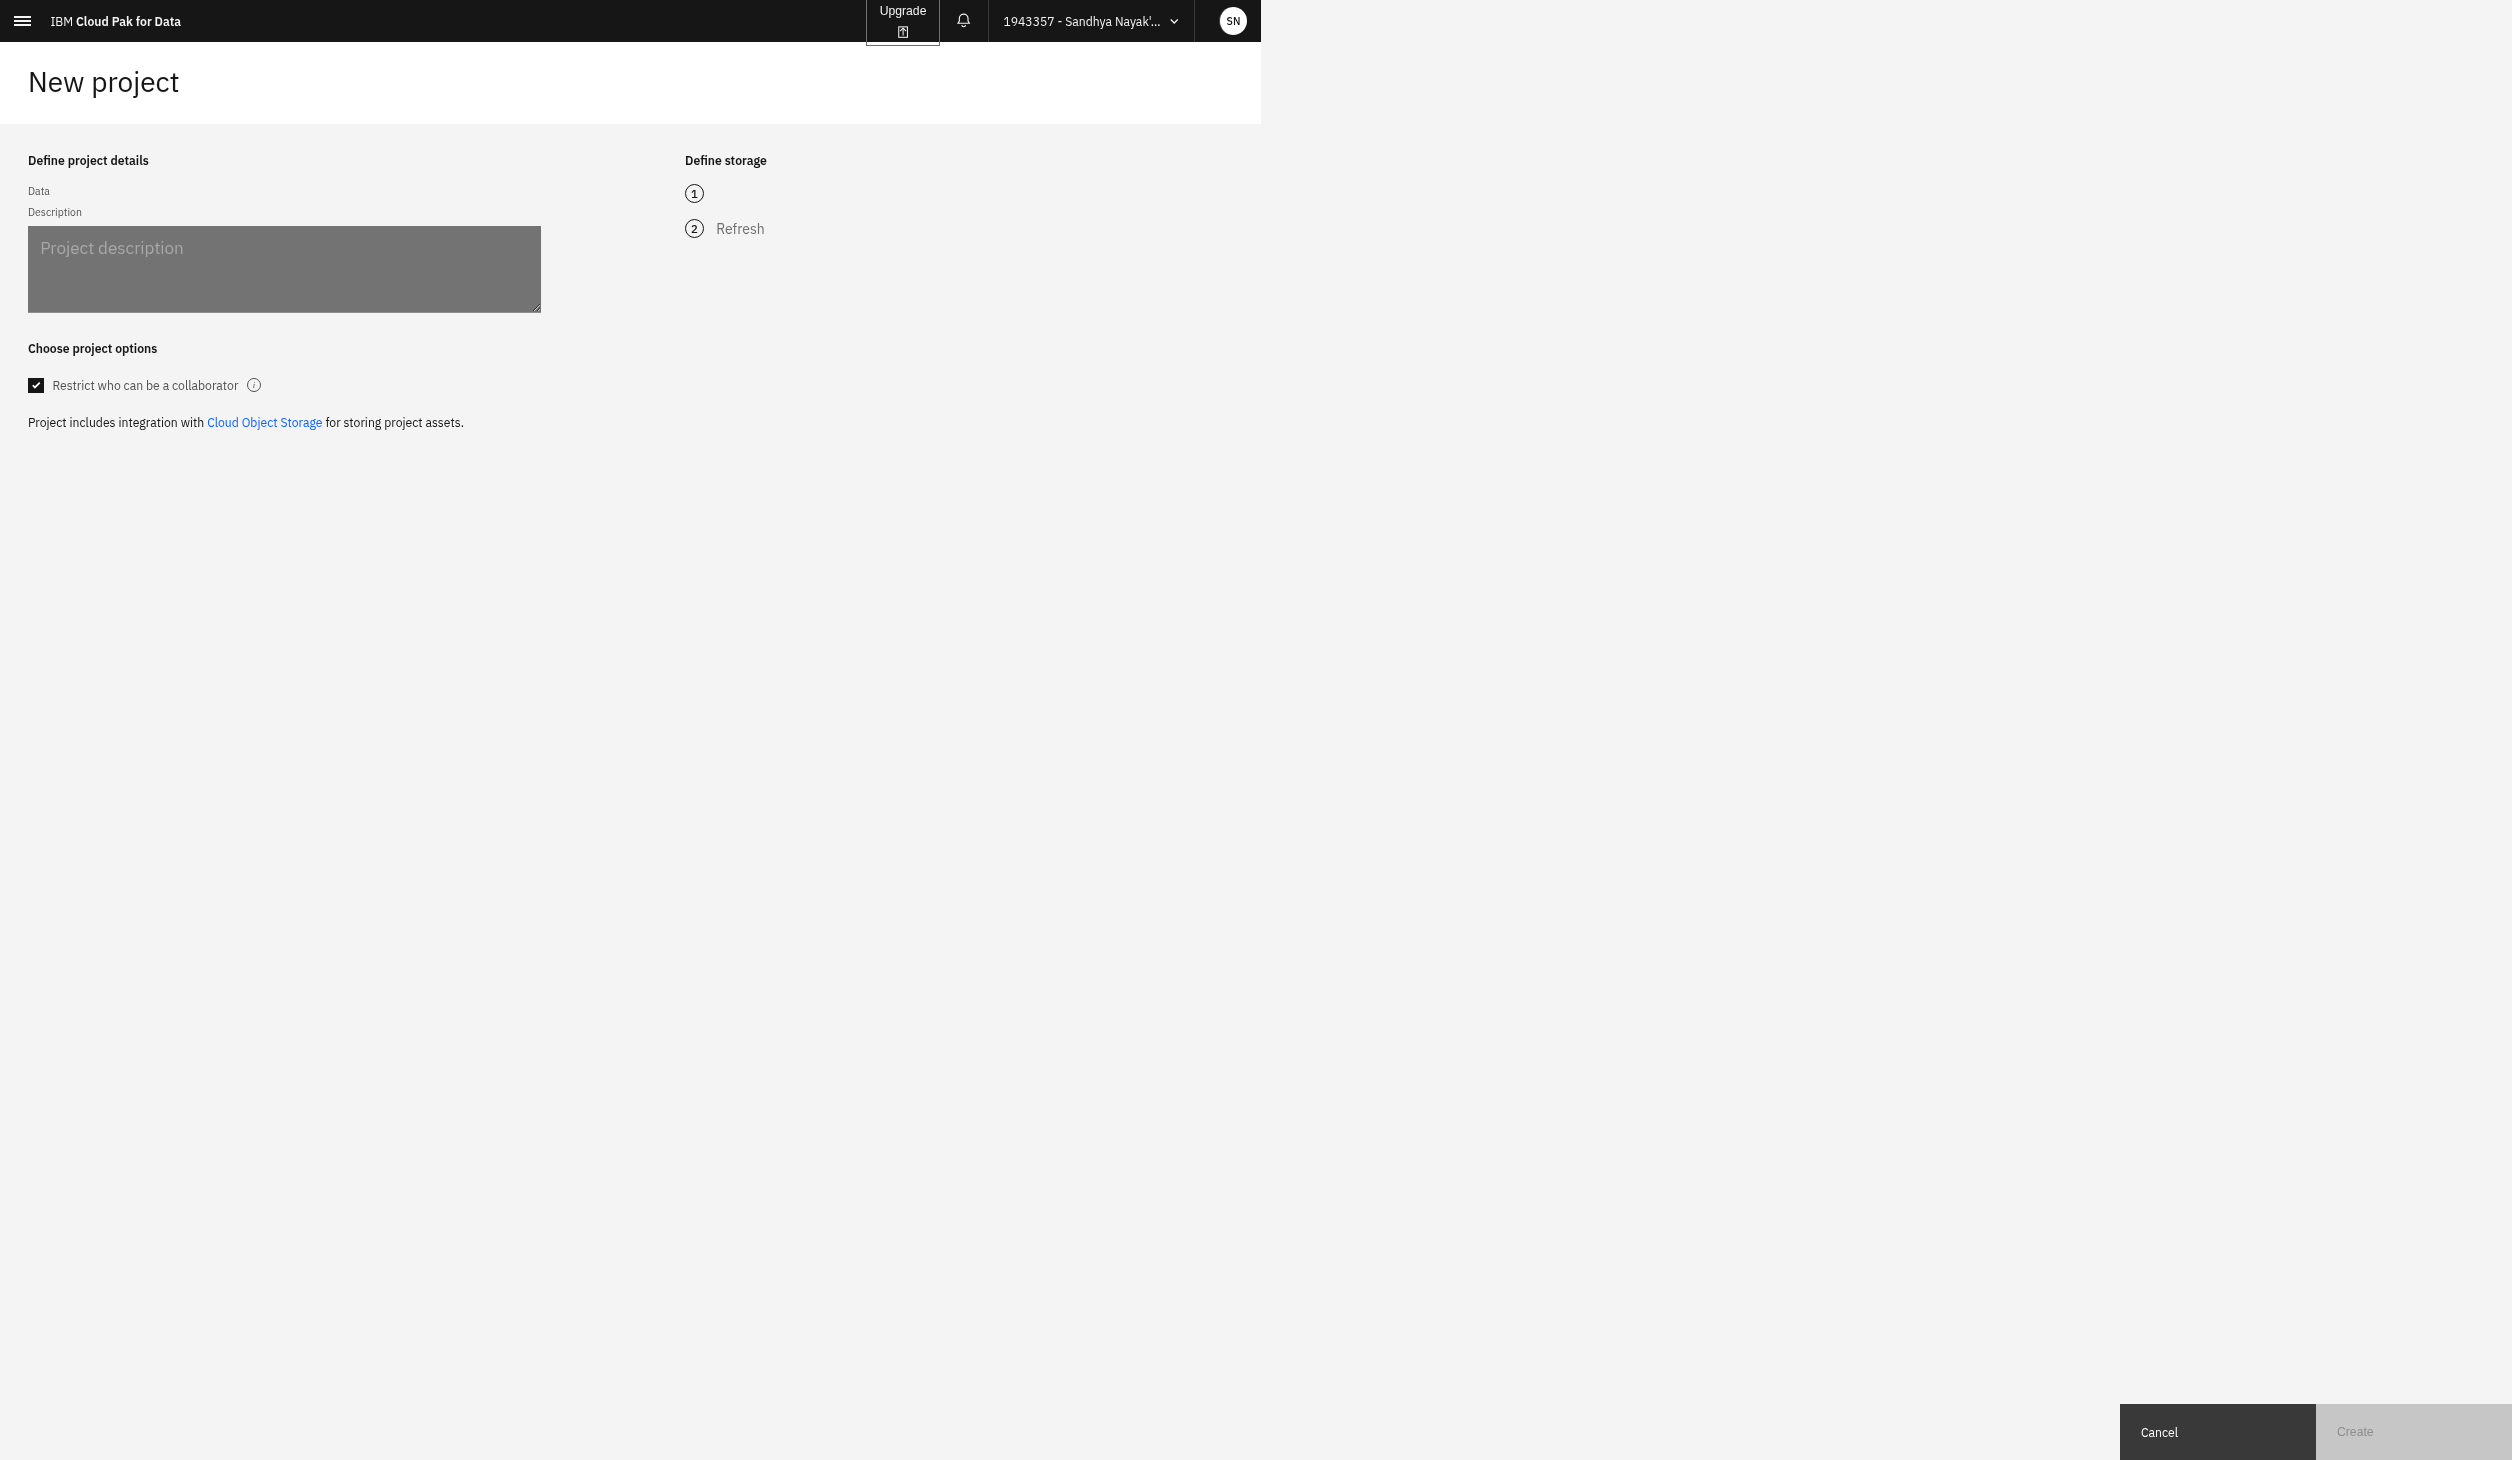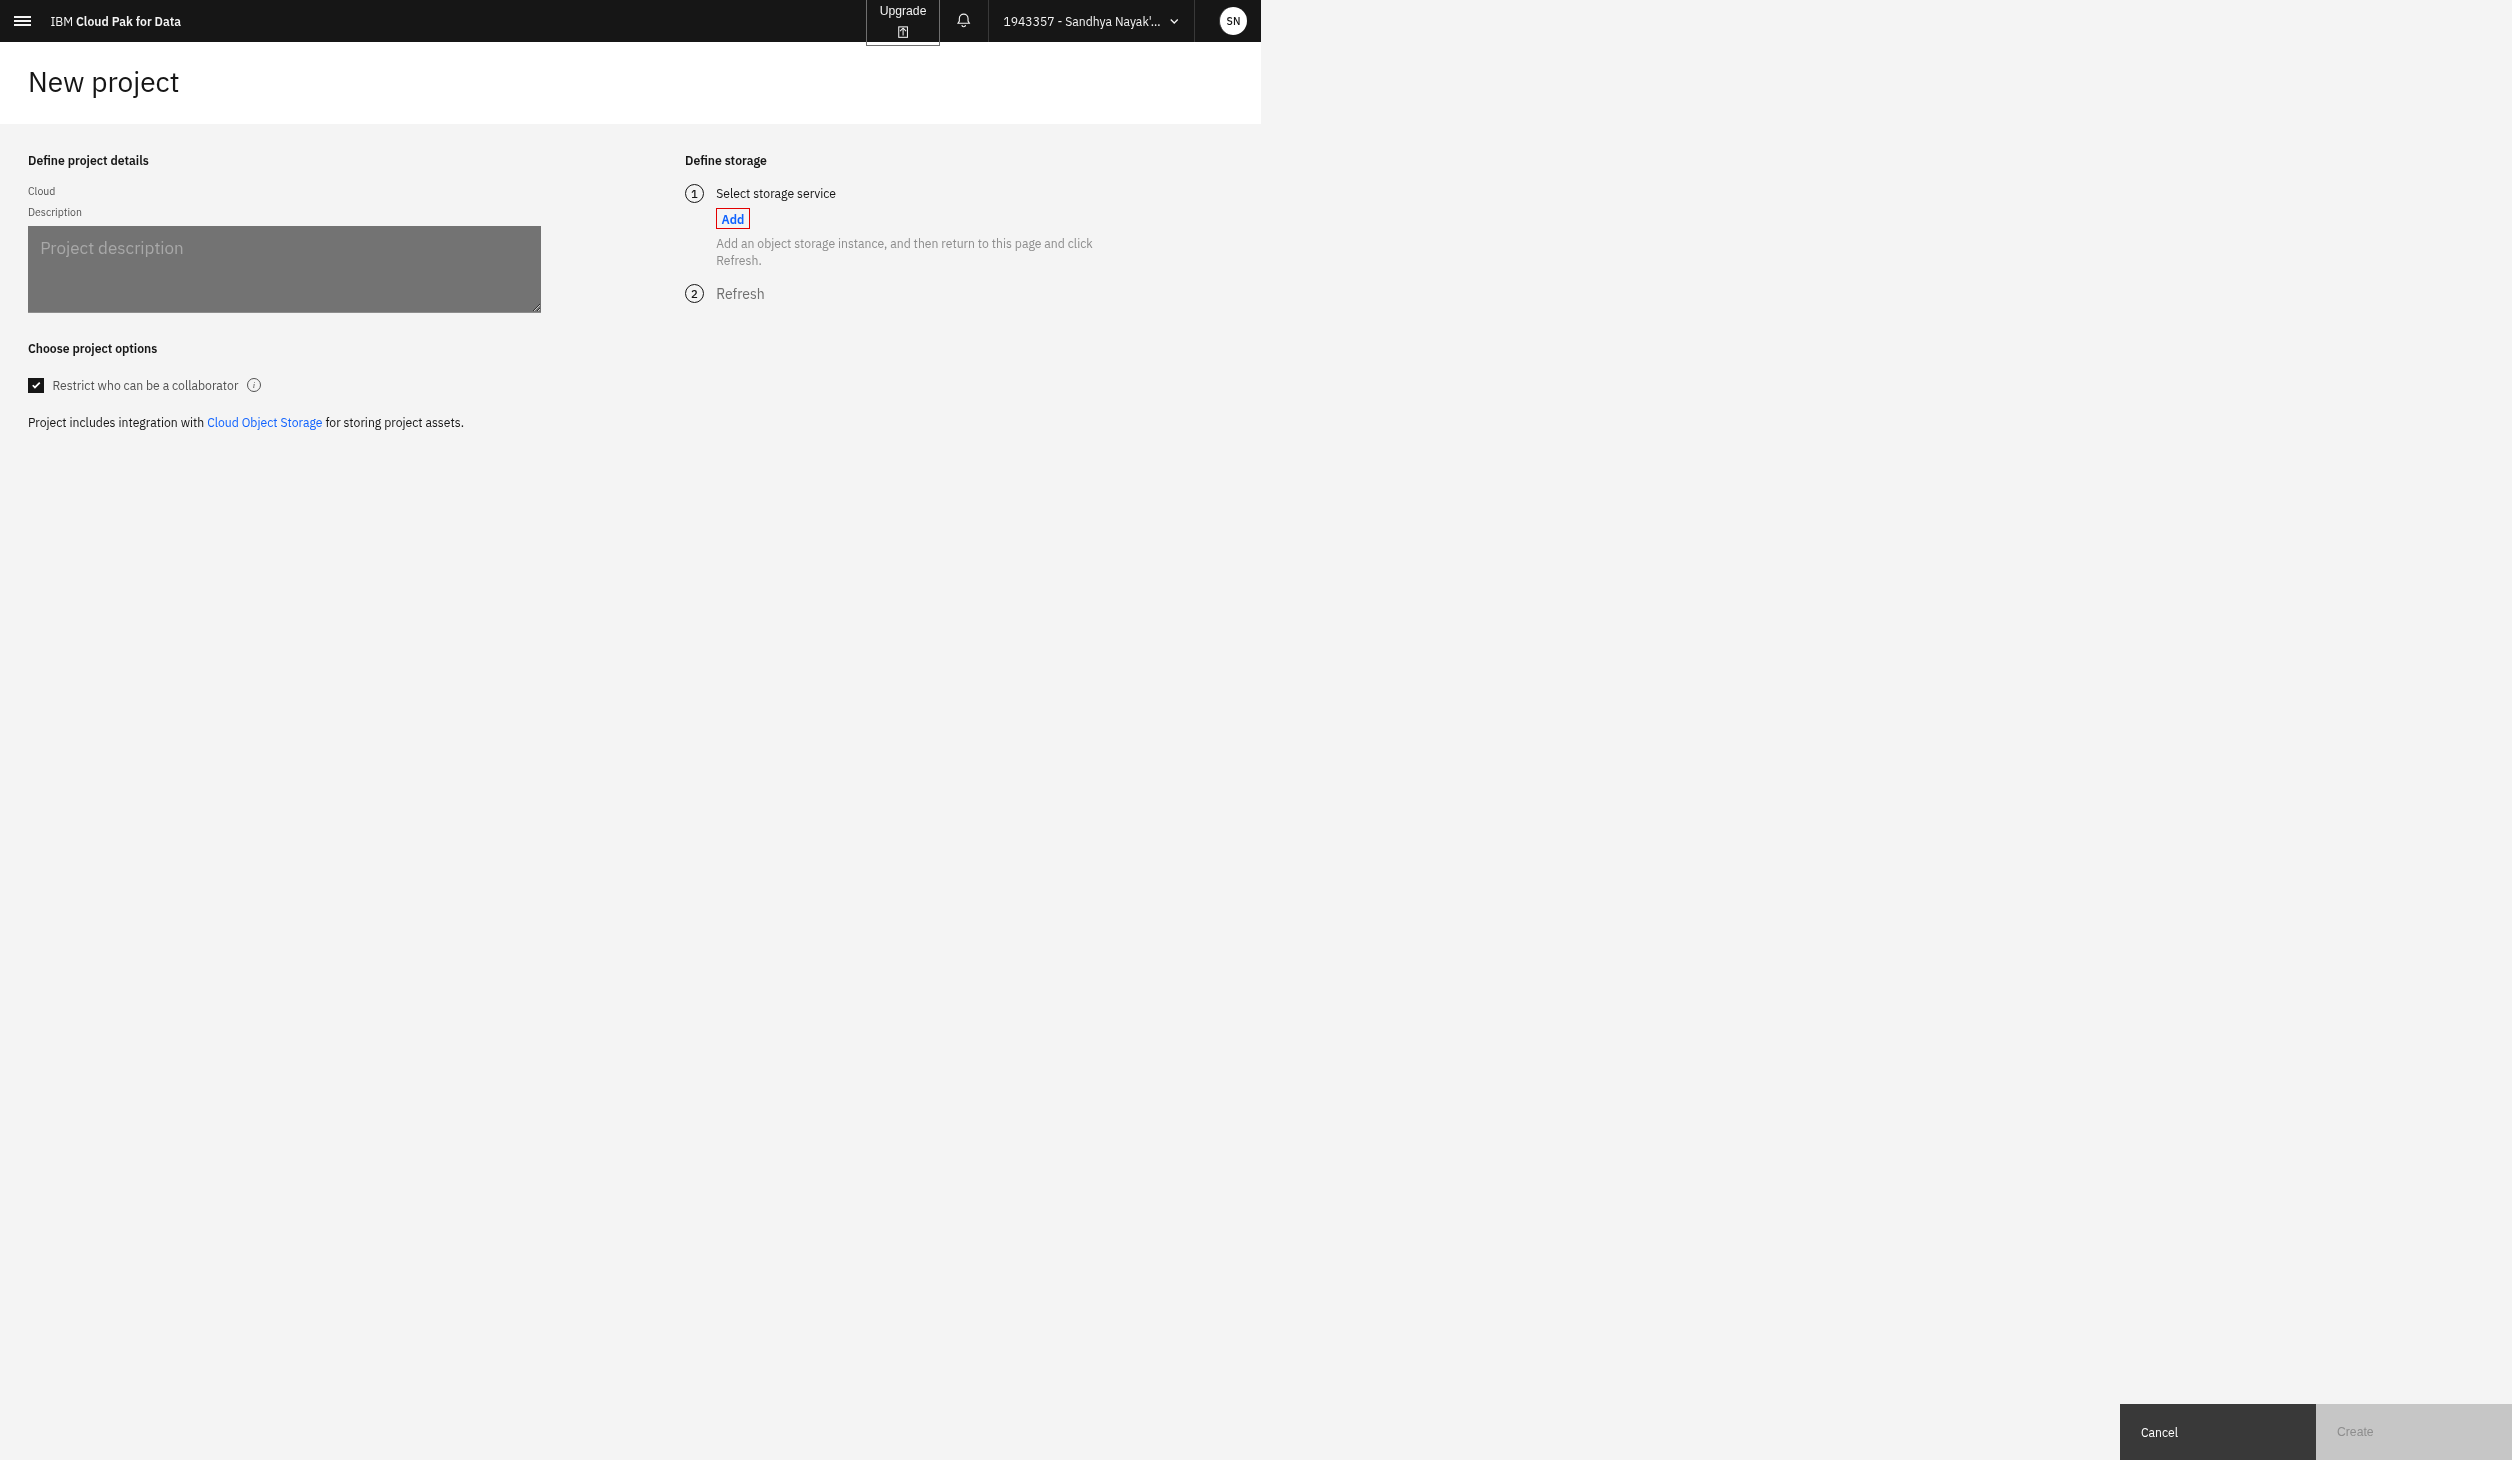--- a/index.html
+++ b/index.html
@@ -364,21 +364,21 @@
 
 <div class="title-area">
   <h1>New project</h1>
 </div>
 
 <div class="content">
 
   <div class="col-left">
     <div class="section-heading">Define project details</div>
 
-    <label class="field-label">Cloud</label>
+    <label class="field-label">Data</label>
 
     <label class="field-label">Description</label>
     <textarea class="desc-textarea" placeholder="Project description" style=""></textarea>
 
     <div class="options-heading">Choose project options</div>
 
     <div class="checkbox-row">
       <div class="checkbox">
         <svg viewBox="0 0 12 12" fill="none" stroke="#fff" stroke-width="2">
           <path d="M2 6l2.5 2.5L10 3"></path>
@@ -391,27 +391,20 @@
     <div class="integration-text">
       <span>Project includes integration with </span><a>Cloud Object Storage</a><span> for storing project assets.</span>
     </div>
   </div>
 
   <div class="col-right">
     <div class="section-heading">Define storage</div>
 
     <div class="step">
       <div class="step-num">1</div>
-      <div class="step-body">
-        <div class="step-title">Select storage service</div>
-        <div class="add-link-wrap">
-          <a class="add-link">Add</a>
-        </div>
-        <div class="step-help">Add an object storage instance, and then return to this page and click Refresh.</div>
-      </div>
     </div>
 
     <div class="step">
       <div class="step-num disabled">2</div>
       <div class="step-body">
         <div class="step-title disabled">Refresh</div>
       </div>
     </div>
   </div>
 </div>

